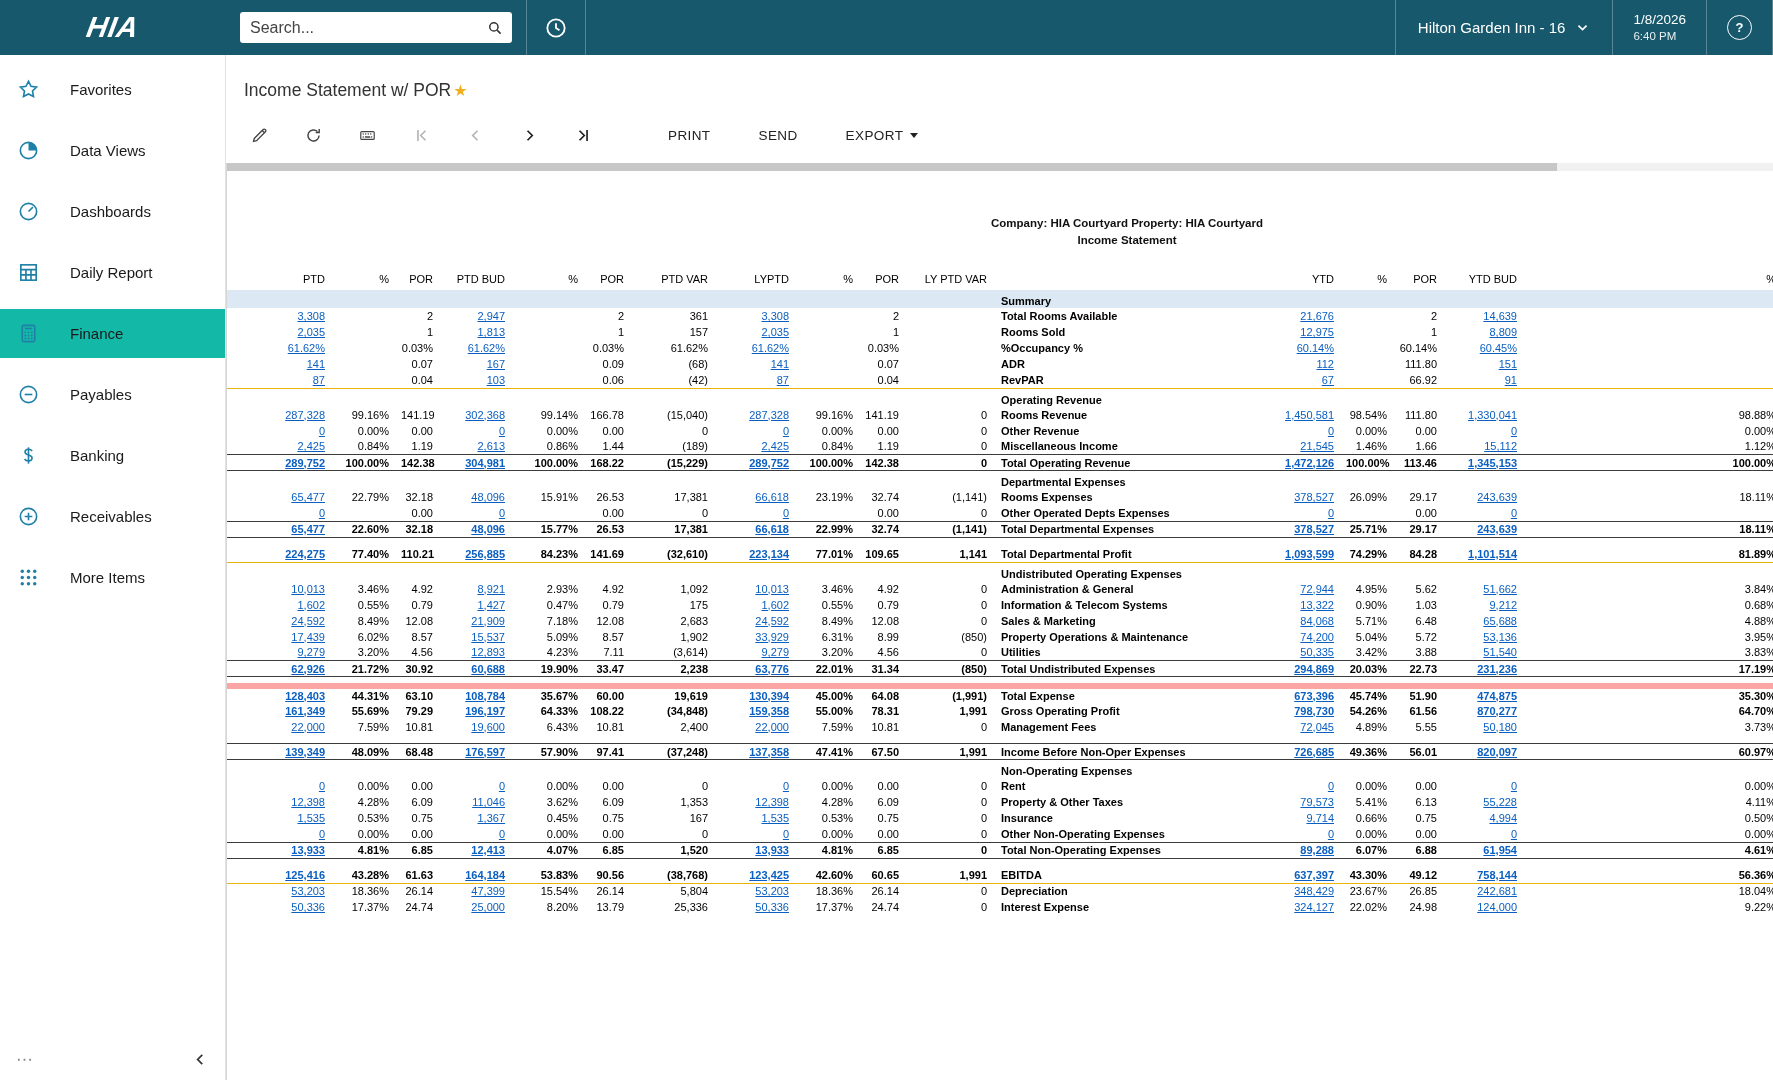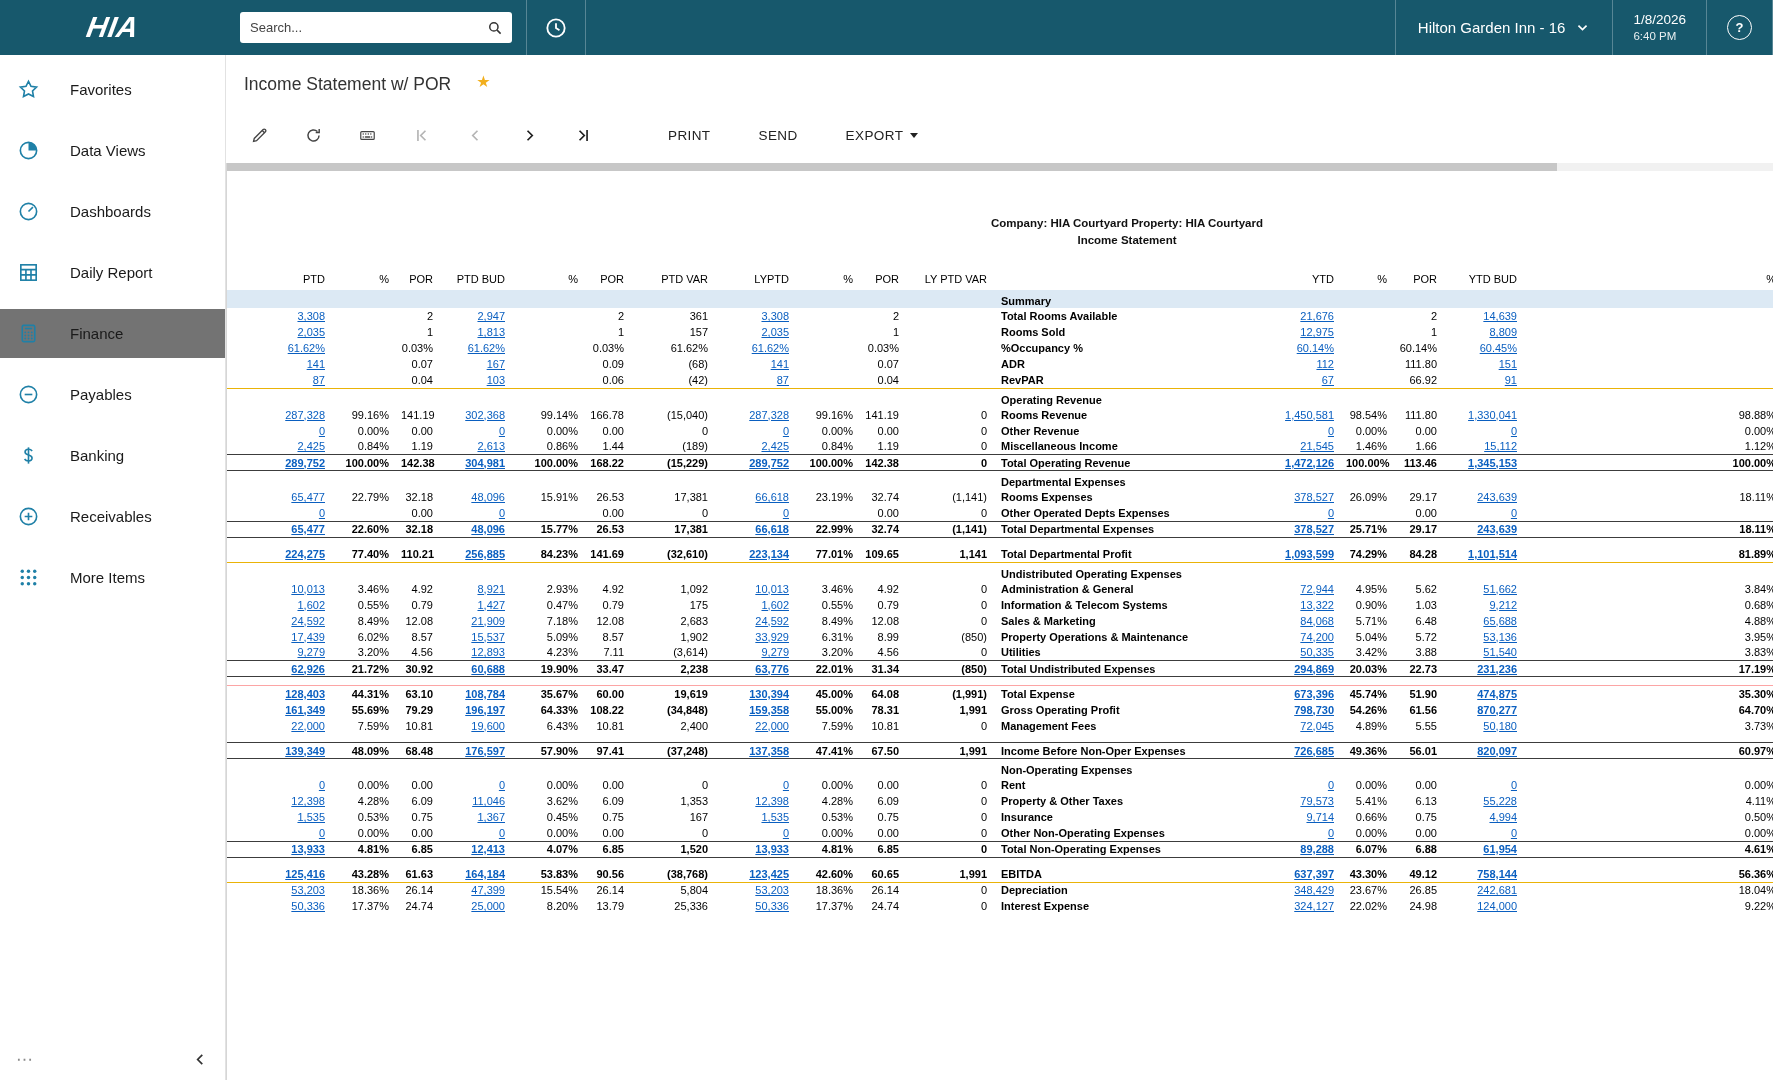--- a/index.html
+++ b/index.html
@@ -5,46 +5,46 @@
   *{box-sizing:border-box;margin:0;padding:0}
   html,body{width:1773px;height:1080px;overflow:hidden;background:#fff;
     font-family:"Liberation Sans",sans-serif;color:#1a1a1a}
 
   
   .topbar{height:55px;background:#17586c;display:flex;align-items:center;color:#fff}
   .logo-wrap{width:226px;display:flex;justify-content:center;align-items:center}
   .logo{font-style:italic;font-weight:bold;font-size:29px;letter-spacing:.5px;transform:skewX(-10deg)}
   .search-box{width:272px;height:31px;background:#fff;border-radius:3px;display:flex;align-items:center;
     margin-left:14px;padding:0 8px 0 10px}
-  .search-box input{flex:1;border:none;outline:none;font-size:13px;color:#333;background:transparent}
+  .search-box input{flex:1;border:none;outline:none;font-size:16px;color:#333;background:transparent}
   .search-box input::placeholder{color:#444}
   .tb-divider{width:1px;height:55px;background:rgba(255,255,255,.28)}
   .clock-btn{width:58px;height:55px;display:flex;align-items:center;justify-content:center;cursor:pointer}
   .tb-spacer{flex:1}
   .property{display:flex;align-items:center;gap:10px;padding:0 22px;font-size:15px;cursor:pointer;white-space:nowrap}
   .datetime{padding:0 20px;line-height:17px;cursor:default}
   .dt-date{font-size:13.5px}
   .dt-time{font-size:11.5px;opacity:.9}
   .help-btn{width:25px;height:25px;border:1.6px solid #fff;border-radius:50%;display:flex;align-items:center;
     justify-content:center;font-size:13px;font-weight:bold;margin:0 20px;cursor:pointer}
 
   
   .app{display:flex;height:1025px}
   .sidebar{width:226px;border-right:1px solid #e2e2e2;display:flex;flex-direction:column;padding-top:10px;background:#fff}
   .side-item{display:flex;align-items:center;gap:30px;padding-left:16px;height:49px;margin-bottom:12px;
     font-size:15px;cursor:pointer;white-space:nowrap}
-  .side-item.active{background:#737373}
+  .side-item.active{background:#14b8a6}
   .side-icon{width:24px;height:24px;color:#1f80a7;display:flex;align-items:center;justify-content:center;flex:none}
   .side-icon svg{width:23px;height:23px}
   .sidebar-footer{margin-top:auto;display:flex;justify-content:space-between;align-items:center;padding:10px 16px 12px 16px}
   .dots3{color:#8a8a8a;font-size:17px;letter-spacing:2px;cursor:pointer;line-height:10px}
   .collapse{color:#333;cursor:pointer;display:flex}
 
   .main{flex:1;display:flex;flex-direction:column;min-width:0}
-  .page-head{padding:19px 0 0 18px;display:flex;gap:25px;height:52px}
+  .page-head{padding:19px 0 0 18px;display:flex;align-items:center;gap:2px;height:52px}
   .page-title{font-size:17.5px;color:#333}
   .fav-star{color:#f2af1d;font-size:16px;line-height:1}
   .toolbar{display:flex;align-items:center;padding-left:16px;height:56px;gap:20px}
   .tb-btn{width:34px;height:30px;display:flex;align-items:center;justify-content:center;cursor:pointer;color:#444}
   .tb-btn svg{width:19px;height:19px}
   .tb-btn.disabled{color:#b4b4b4;cursor:default}
   .tb-btn.dark{color:#1e1e1e}
   .text-btn{font-size:13.5px;color:#222;padding:0 14px;letter-spacing:.4px;cursor:pointer;display:flex;
     align-items:center;gap:7px;height:30px}
   .caret-down{width:0;height:0;border-left:4.5px solid transparent;border-right:4.5px solid transparent;
@@ -57,21 +57,21 @@
   .report-page{width:1800px;padding-top:44px;background:#fff}
   .rpt-head{width:1800px;text-align:center;font-size:11.5px;font-weight:bold;color:#111;line-height:17px}
   table.rpt{margin-top:22px;border-collapse:collapse;table-layout:fixed;width:1555px;font-size:11px;color:#000}
   table.rpt th{font-weight:normal;text-align:right;padding:2px 6px 5px 0;white-space:nowrap;font-size:11px}
   table.rpt th.c-label{text-align:left;padding-left:8px}
   table.rpt td{text-align:right;padding:1px 6px;white-space:nowrap;height:16px;overflow:hidden}
   table.rpt td.c-label{text-align:left;font-weight:bold;padding-left:8px}
   tr.section td{font-weight:bold;padding-top:5px}
   tr.hl{background:#dce9f4}
   tr.total td{font-weight:bold}
-  tr.rule-top td{border-top:1px solid #fca5a5}
+  tr.rule-top td{border-top:6px solid #fca5a5}
   tr.rule-bottom td{border-bottom:1px solid #eab308}
   tr.rule-both td{border-top:1px solid #3c3c3c;border-bottom:1px solid #3c3c3c}
   tr.spacer td{height:9px;padding:0}
   a.lnk{color:#0a5fc0;text-decoration:underline;cursor:pointer}
 </style>
 </head>
 <body>
 
 <div class="topbar">
   <div class="logo-wrap">

